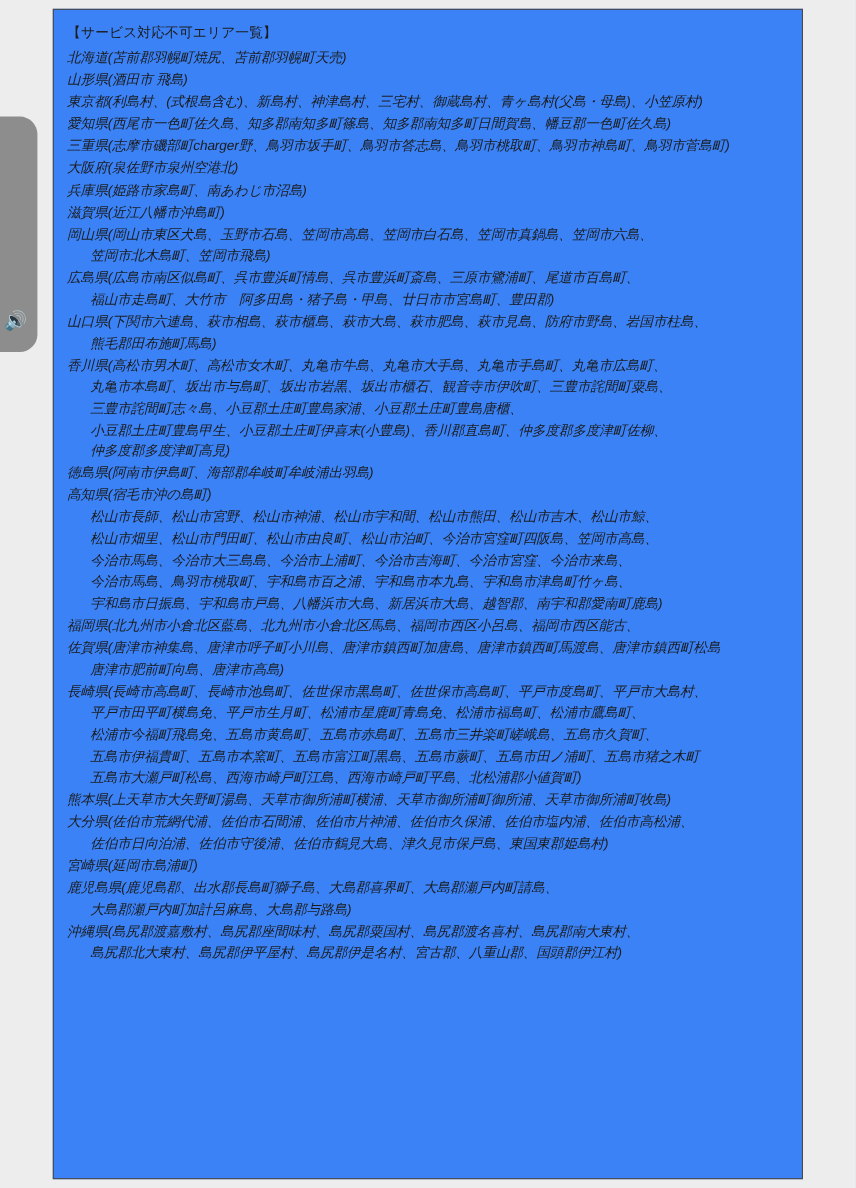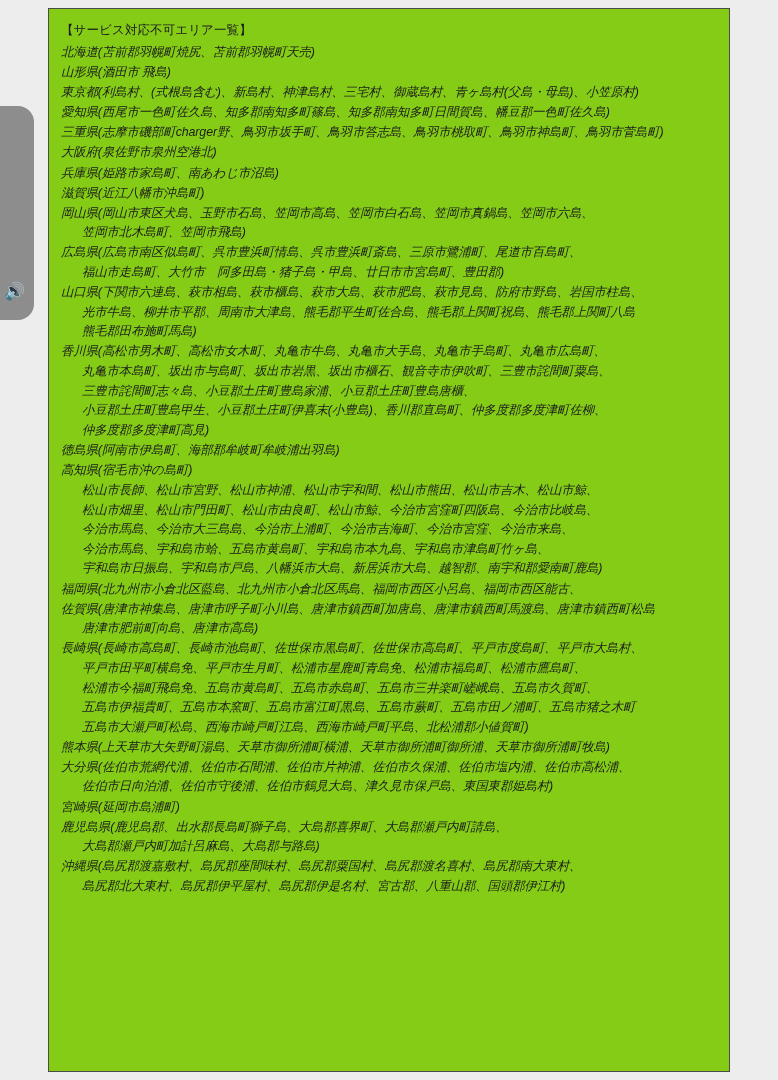--- a/index.html
+++ b/index.html
@@ -39,21 +39,21 @@
     font-size: 17px;
     line-height: 20px;
   }
   
   .doc-card {
     position: absolute;
     left: 48px;
     top: 8px;
     width: 682px;
     height: 1064px;
-    background: #84cc16;
+    background: #3b82f6;
     border: 1px solid #4a4a4a;
     box-sizing: border-box;
     overflow: hidden;
   }
   .doc-inner {
     padding: 12px 10px 8px 12px;
   }
   .doc-title {
     font-size: 12.5px;
     color: #1b1b1b;
@@ -116,41 +116,40 @@
           <div class="pref-block">
             <div class="pref-line">岡山県(岡山市東区犬島、玉野市石島、笠岡市高島、笠岡市白石島、笠岡市真鍋島、笠岡市六島、</div>
             <div class="pref-line cont">笠岡市北木島町、笠岡市飛島)</div>
           </div>
           <div class="pref-block">
             <div class="pref-line">広島県(広島市南区似島町、呉市豊浜町情島、呉市豊浜町斎島、三原市鷺浦町、尾道市百島町、</div>
             <div class="pref-line cont">福山市走島町、大竹市　阿多田島・猪子島・甲島、廿日市市宮島町、豊田郡)</div>
           </div>
           <div class="pref-block">
             <div class="pref-line">山口県(下関市六連島、萩市相島、萩市櫃島、萩市大島、萩市肥島、萩市見島、防府市野島、岩国市柱島、</div>
-            <div class="pref-line cont">光市牛島、柳井市平郡、周南市大津島、熊毛郡平生町佐合島、熊毛郡上関町祝島、熊毛郡上関町八島</div>
             <div class="pref-line cont">熊毛郡田布施町馬島)</div>
           </div>
           <div class="pref-block">
             <div class="pref-line">香川県(高松市男木町、高松市女木町、丸亀市牛島、丸亀市大手島、丸亀市手島町、丸亀市広島町、</div>
             <div class="pref-line cont">丸亀市本島町、坂出市与島町、坂出市岩黒、坂出市櫃石、観音寺市伊吹町、三豊市詫間町粟島、</div>
             <div class="pref-line cont">三豊市詫間町志々島、小豆郡土庄町豊島家浦、小豆郡土庄町豊島唐櫃、</div>
             <div class="pref-line cont">小豆郡土庄町豊島甲生、小豆郡土庄町伊喜末(小豊島)、香川郡直島町、仲多度郡多度津町佐柳、</div>
             <div class="pref-line cont">仲多度郡多度津町高見)</div>
           </div>
           <div class="pref-block">
             <div class="pref-line">徳島県(阿南市伊島町、海部郡牟岐町牟岐浦出羽島)</div>
           </div>
           <div class="pref-block">
             <div class="pref-line">高知県(宿毛市沖の島町)</div>
           </div>
           <div class="pref-block">
             <div class="pref-line cont">松山市長師、松山市宮野、松山市神浦、松山市宇和間、松山市熊田、松山市吉木、松山市鯨、</div>
-            <div class="pref-line cont">松山市畑里、松山市門田町、松山市由良町、松山市鯨、今治市宮窪町四阪島、今治市比岐島、</div>
+            <div class="pref-line cont">松山市畑里、松山市門田町、松山市由良町、松山市泊町、今治市宮窪町四阪島、笠岡市高島、</div>
             <div class="pref-line cont">今治市馬島、今治市大三島島、今治市上浦町、今治市吉海町、今治市宮窪、今治市来島、</div>
-            <div class="pref-line cont">今治市馬島、宇和島市蛤、五島市黄島町、宇和島市本九島、宇和島市津島町竹ヶ島、</div>
+            <div class="pref-line cont">今治市馬島、鳥羽市桃取町、宇和島市百之浦、宇和島市本九島、宇和島市津島町竹ヶ島、</div>
             <div class="pref-line cont">宇和島市日振島、宇和島市戸島、八幡浜市大島、新居浜市大島、越智郡、南宇和郡愛南町鹿島)</div>
           </div>
           <div class="pref-block">
             <div class="pref-line">福岡県(北九州市小倉北区藍島、北九州市小倉北区馬島、福岡市西区小呂島、福岡市西区能古、</div>
           </div>
           <div class="pref-block">
             <div class="pref-line">佐賀県(唐津市神集島、唐津市呼子町小川島、唐津市鎮西町加唐島、唐津市鎮西町馬渡島、唐津市鎮西町松島</div>
             <div class="pref-line cont">唐津市肥前町向島、唐津市高島)</div>
           </div>
           <div class="pref-block">

